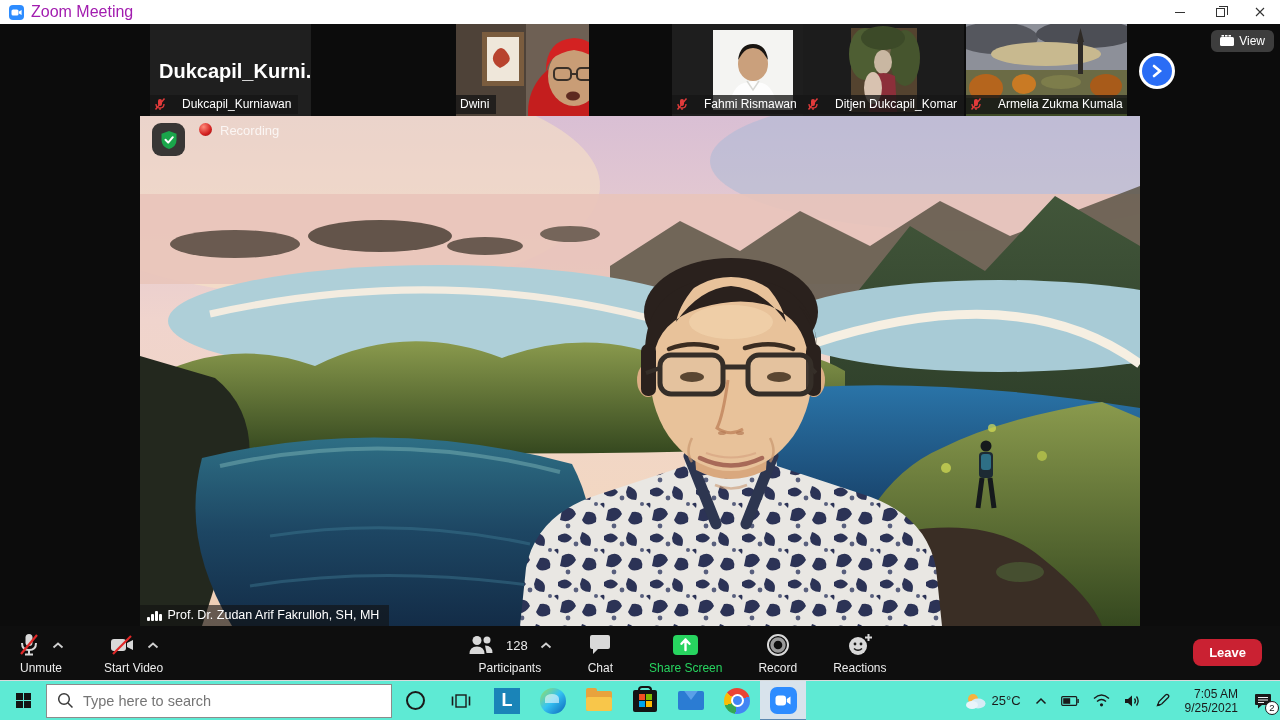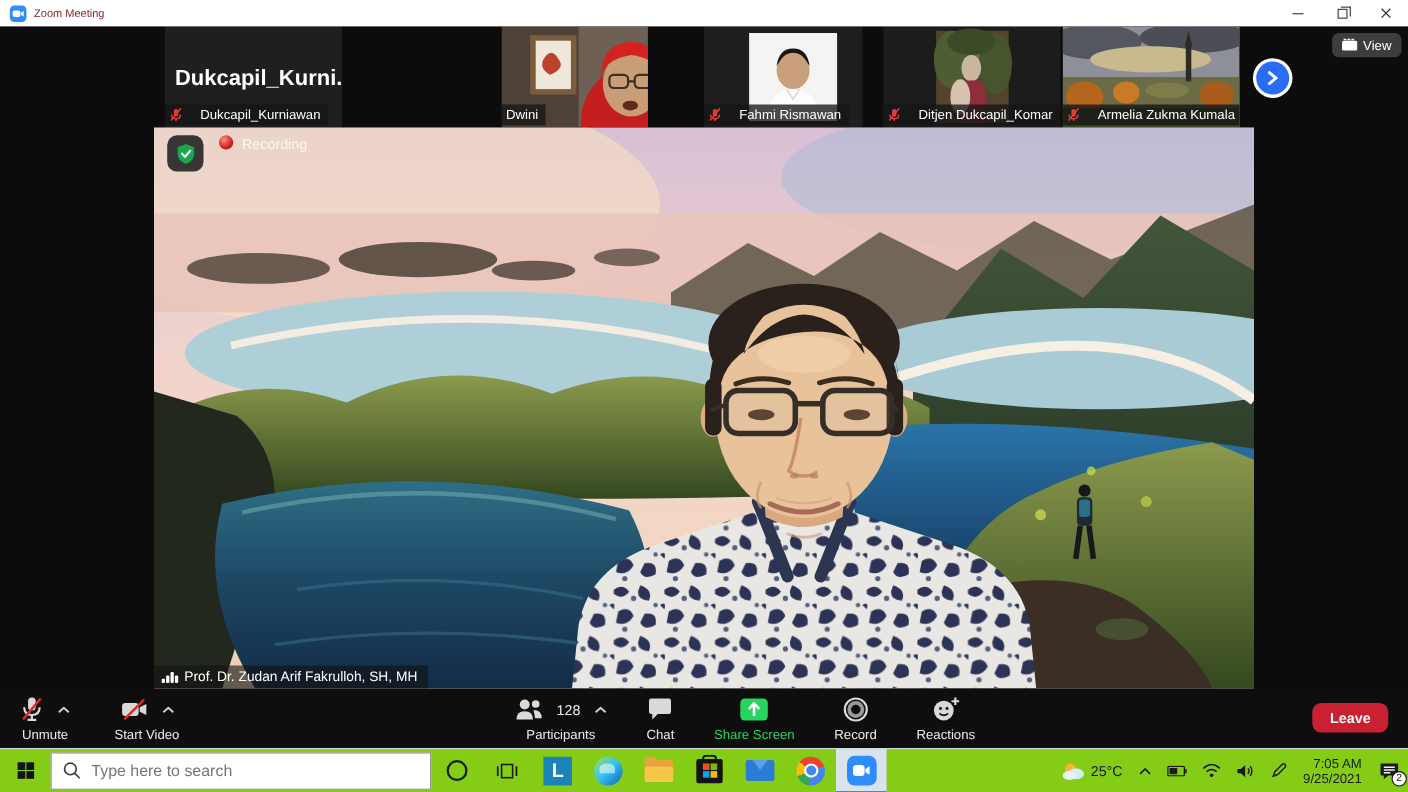--- a/index.html
+++ b/index.html
@@ -6,21 +6,21 @@
   html,body { width:1280px; height:720px; overflow:hidden; background:#000;
     font-family:"Liberation Sans", sans-serif; }
   .stagewrap{ position:absolute; inset:0; }
 
   
   .titlebar{ position:absolute; top:0; left:0; width:1280px; height:24px; background:#ffffff;
     display:flex; align-items:center; z-index:40; }
   .titlebar .appicon{ width:15px; height:15px; background:#2D8CFF; border-radius:4px; margin:0 7px 0 9px;
     display:flex; align-items:center; justify-content:center; }
   .titlebar .appicon svg{ display:block; }
-  .titlebar .title{ font-size:10px; color:#7f1d1d;text-align:center; }
+  .titlebar .title{ font-size:16px; color:#a21caf;text-align:center; }
   .wincontrols{ margin-left:auto; display:flex; height:24px; }
   .winbtn{ width:40px; height:24px; display:flex; align-items:center; justify-content:center; }
   .glyph-min{ width:10px; height:1px; background:#333; }
   .glyph-restore{ width:9px; height:9px; border:1px solid #333; position:relative; }
   .glyph-restore::before{ content:""; position:absolute; left:2px; top:-3px; width:8px; height:8px;
     border:1px solid #333; border-left:none; border-bottom:none; }
 
   
   .content{ position:absolute; top:24px; left:0; width:1280px; height:656px; background:#0c0c0c; }
 
@@ -63,21 +63,21 @@
   .iconrow{ display:flex; align-items:center; gap:12px; height:24px; }
   .tb-left{ position:absolute; left:18px; top:7px; display:flex; gap:40px; }
   .tb-center{ position:absolute; left:468px; top:7px; display:flex; gap:36px; }
   .caret svg{ display:block; }
   .count{ color:#ececec; font-size:13px; }
   .sharelabel{ color:#27d45f; }
   .leavebtn{ position:absolute; right:18px; top:13px; background:#ca2132; color:#fff;
     font-size:13px; font-weight:bold; border:none; border-radius:8px; padding:6px 16px; }
 
   
-  .taskbar{ position:absolute; top:680px; left:0; width:1280px; height:40px; background:#84cc16;
+  .taskbar{ position:absolute; top:680px; left:0; width:1280px; height:40px; background:#5eead4;
     border-top:1px solid #d8dadc; display:flex; align-items:center; }
   .startbtn{ width:46px; height:40px; display:flex; align-items:center; justify-content:center; }
   .winlogo{ display:grid; grid-template-columns:7px 7px; grid-template-rows:7px 7px; gap:1px; }
   .winlogo i{ background:#141414; }
   .searchbox{ position:relative; width:346px; height:34px; }
   .searchbox input{ width:100%; height:100%; border:1px solid #8c8c8c; background:#fff;
     padding-left:36px; font-size:14.5px; color:#333; font-family:"Liberation Sans",sans-serif; outline:none; }
   .searchbox .mag{ position:absolute; left:11px; top:8px; }
   .tbicon{ width:46px; height:40px; display:flex; align-items:center; justify-content:center;
     position:relative; }
@@ -182,21 +182,21 @@
         <rect x="98" y="44" width="17" height="12" rx="4" fill="none" stroke="#3a3028" stroke-width="2"></rect>
         <rect x="121" y="44" width="17" height="12" rx="4" fill="none" stroke="#3a3028" stroke-width="2"></rect>
         <path d="M115 50 L121 50" stroke="#3a3028" stroke-width="2"></path>
         <ellipse cx="117" cy="72" rx="7" ry="4.5" fill="#5e2a20"></ellipse>
       </svg>
       <span class="plabel">
           <span>Dwini</span>
         </span>
     </div>
 
-    <div class="tile" style="left:640px;width:144px;">
+    <div class="tile" style="left:672px;width:144px;">
       <svg width="161" height="92" viewBox="0 0 161 92">
         <rect width="161" height="92" fill="#1e1e1e"></rect>
         <rect x="41" y="6" width="80" height="80" fill="#f4f4f2"></rect>
         <ellipse cx="81" cy="40" rx="15" ry="17" fill="#caa07c"></ellipse>
         <path d="M66 36 Q68 20 81 20 Q94 20 96 36 L92 30 Q88 24 81 24 Q74 24 70 30 Z" fill="#191512"></path>
         <path d="M56 86 Q60 62 72 59 L81 57 L90 59 Q102 62 106 86 Z" fill="#fdfdfd"></path>
         <path d="M75 57 L81 66 L87 57" fill="none" stroke="#d8d8d4" stroke-width="1.5"></path>
       </svg>
       <span class="plabel">
           <span class="micmuted">

